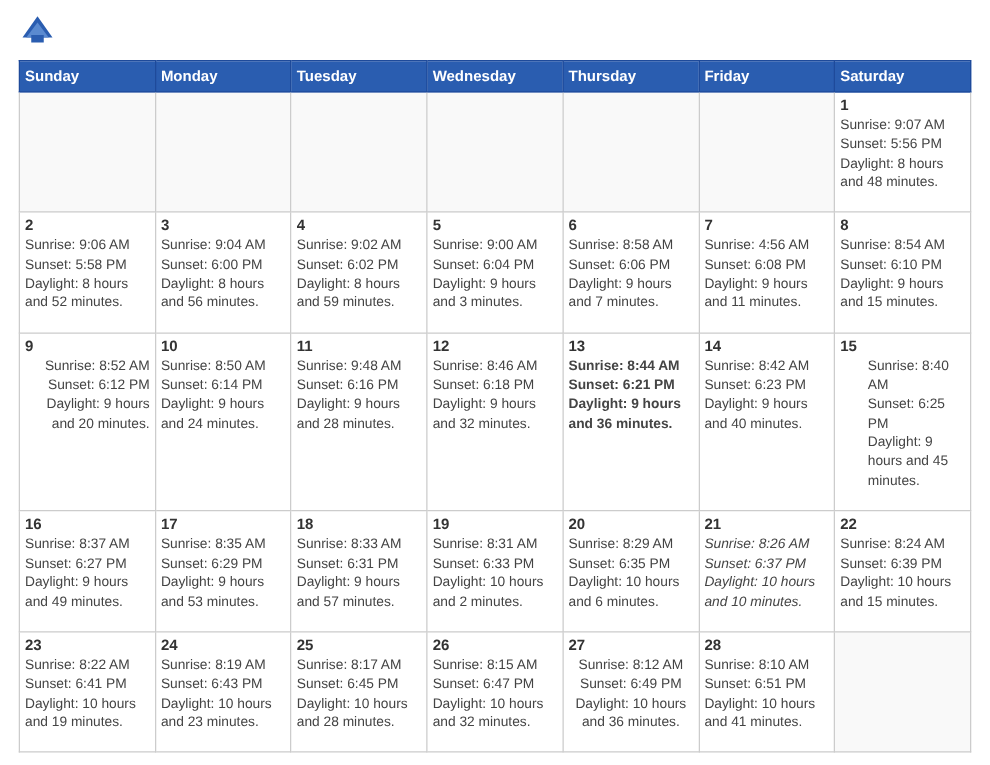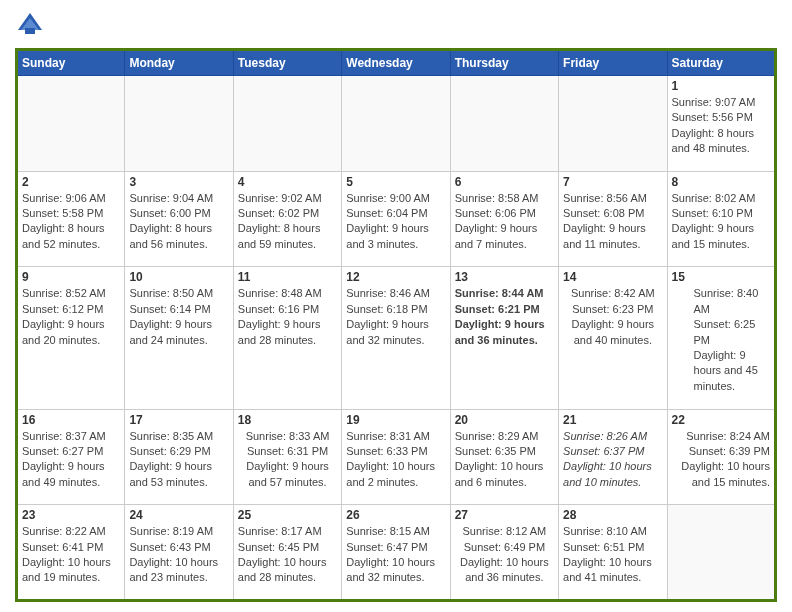--- a/index.html
+++ b/index.html
@@ -48,21 +48,21 @@
       color: #333;
       line-height: 1;
     }
     .location {
       font-size: 16px;
       color: #333;
       margin-top: 2px;
     }
     .calendar {
       flex: 1;
-      border: 3px solid #4d7c0f;
+      border: 1px solid #4d7c0f;
       border-collapse: collapse;
       width: 100%;
       table-layout: fixed;
     }
     .calendar th {
       background: #2a5db0;
       color: #fff;
       font-size: 12px;
       font-weight: bold;
       padding: 5px 4px;
@@ -168,65 +168,65 @@
 Daylight: 9 hours and 3 minutes.</div>
           </td>
           <td>
             <span class="day-num">6</span>
             <div class="day-info" style="white-space: pre-line;">Sunrise: 8:58 AM
 Sunset: 6:06 PM
 Daylight: 9 hours and 7 minutes.</div>
           </td>
           <td>
             <span class="day-num">7</span>
-            <div class="day-info" style="white-space: pre-line;">Sunrise: 8:56 AM
+            <div class="day-info" style="white-space: pre-line;">Sunrise: 4:56 AM
 Sunset: 6:08 PM
 Daylight: 9 hours and 11 minutes.</div>
           </td>
           <td>
             <span class="day-num">8</span>
-            <div class="day-info" style="white-space: pre-line;">Sunrise: 8:02 AM
+            <div class="day-info" style="white-space: pre-line;">Sunrise: 8:54 AM
 Sunset: 6:10 PM
 Daylight: 9 hours and 15 minutes.</div>
           </td>
         </tr>
         <tr>
           <td>
             <span class="day-num">9</span>
-            <div class="day-info" style="white-space: pre-line;">Sunrise: 8:52 AM
+            <div class="day-info" style="white-space: pre-line; text-align: right;">Sunrise: 8:52 AM
 Sunset: 6:12 PM
 Daylight: 9 hours and 20 minutes.</div>
           </td>
           <td>
             <span class="day-num">10</span>
             <div class="day-info" style="white-space: pre-line;">Sunrise: 8:50 AM
 Sunset: 6:14 PM
 Daylight: 9 hours and 24 minutes.</div>
           </td>
           <td>
             <span class="day-num">11</span>
-            <div class="day-info" style="white-space: pre-line;">Sunrise: 8:48 AM
+            <div class="day-info" style="white-space: pre-line;">Sunrise: 9:48 AM
 Sunset: 6:16 PM
 Daylight: 9 hours and 28 minutes.</div>
           </td>
           <td>
             <span class="day-num">12</span>
             <div class="day-info" style="white-space: pre-line;">Sunrise: 8:46 AM
 Sunset: 6:18 PM
 Daylight: 9 hours and 32 minutes.</div>
           </td>
           <td>
             <span class="day-num">13</span>
             <div class="day-info" style="white-space: pre-line; font-weight: bold;">Sunrise: 8:44 AM
 Sunset: 6:21 PM
 Daylight: 9 hours and 36 minutes.</div>
           </td>
           <td>
             <span class="day-num">14</span>
-            <div class="day-info" style="white-space: pre-line; text-align: center;">Sunrise: 8:42 AM
+            <div class="day-info" style="white-space: pre-line;">Sunrise: 8:42 AM
 Sunset: 6:23 PM
 Daylight: 9 hours and 40 minutes.</div>
           </td>
           <td>
             <span class="day-num">15</span>
             <div class="day-info" style="white-space: pre-line; margin-left: 22px;">Sunrise: 8:40 AM
 Sunset: 6:25 PM
 Daylight: 9 hours and 45 minutes.</div>
           </td>
         </tr>
@@ -238,21 +238,21 @@
 Daylight: 9 hours and 49 minutes.</div>
           </td>
           <td>
             <span class="day-num">17</span>
             <div class="day-info" style="white-space: pre-line;">Sunrise: 8:35 AM
 Sunset: 6:29 PM
 Daylight: 9 hours and 53 minutes.</div>
           </td>
           <td>
             <span class="day-num">18</span>
-            <div class="day-info" style="white-space: pre-line; text-align: center;">Sunrise: 8:33 AM
+            <div class="day-info" style="white-space: pre-line;">Sunrise: 8:33 AM
 Sunset: 6:31 PM
 Daylight: 9 hours and 57 minutes.</div>
           </td>
           <td>
             <span class="day-num">19</span>
             <div class="day-info" style="white-space: pre-line;">Sunrise: 8:31 AM
 Sunset: 6:33 PM
 Daylight: 10 hours and 2 minutes.</div>
           </td>
           <td>
@@ -262,21 +262,21 @@
 Daylight: 10 hours and 6 minutes.</div>
           </td>
           <td>
             <span class="day-num">21</span>
             <div class="day-info" style="white-space: pre-line; font-style: italic;">Sunrise: 8:26 AM
 Sunset: 6:37 PM
 Daylight: 10 hours and 10 minutes.</div>
           </td>
           <td>
             <span class="day-num">22</span>
-            <div class="day-info" style="white-space: pre-line; text-align: right;">Sunrise: 8:24 AM
+            <div class="day-info" style="white-space: pre-line;">Sunrise: 8:24 AM
 Sunset: 6:39 PM
 Daylight: 10 hours and 15 minutes.</div>
           </td>
         </tr>
         <tr>
           <td>
             <span class="day-num">23</span>
             <div class="day-info" style="white-space: pre-line;">Sunrise: 8:22 AM
 Sunset: 6:41 PM
 Daylight: 10 hours and 19 minutes.</div>

